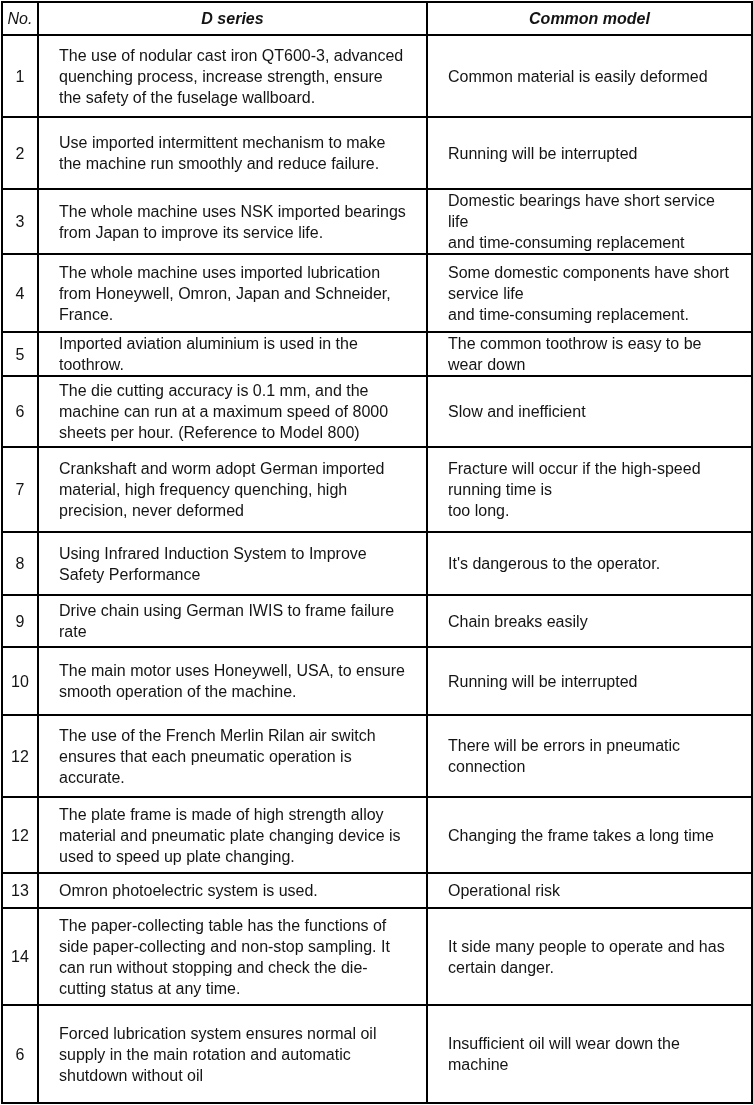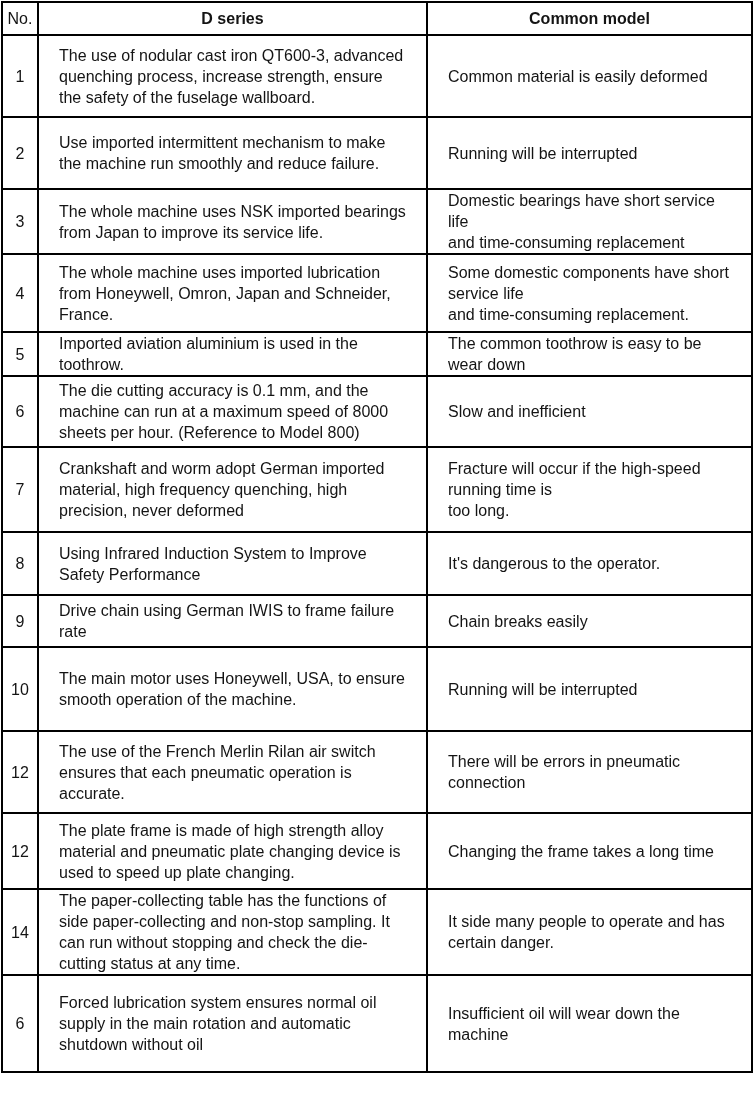--- a/index.html
+++ b/index.html
@@ -31,41 +31,42 @@
     padding: 0 20px;
     line-height: 21px;
     overflow: hidden;
     box-sizing: border-box;
   }
   table.cmp thead tr { height: 33px; }
   table.cmp th {
     text-align: center;
     font-weight: bold;
     padding: 1px 2px;
+    font-style: italic;
   }
   table.cmp th.h-no { font-weight: normal; }
   table.cmp td.no {
     text-align: center;
     padding: 0 1px;
   }
   table.cmp td.txt {
     text-align: left;
     white-space: pre-line;
   }
   
   tbody tr:nth-child(1)  { height: 82px; }
   tbody tr:nth-child(2)  { height: 72px; }
   tbody tr:nth-child(3)  { height: 65px; }
   tbody tr:nth-child(4)  { height: 78px; }
   tbody tr:nth-child(5)  { height: 42px; }
   tbody tr:nth-child(6)  { height: 71px; }
   tbody tr:nth-child(7)  { height: 85px; }
   tbody tr:nth-child(8)  { height: 63px; }
   tbody tr:nth-child(9)  { height: 52px; }
-  tbody tr:nth-child(10) { height: 84px; }
+  tbody tr:nth-child(10) { height: 68px; }
   tbody tr:nth-child(11) { height: 82px; }
   tbody tr:nth-child(12) { height: 76px; }
   tbody tr:nth-child(13) { height: 35px; }
   tbody tr:nth-child(14) { height: 97px; }
   tbody tr:nth-child(15) { height: 98px; }
 </style>
 </head>
 <body>
 
 <div class="page">
@@ -142,20 +143,25 @@
         <td class="txt">The use of the French Merlin Rilan air switch ensures that each pneumatic operation is accurate.</td>
         <td class="txt">There will be errors in pneumatic
 connection</td>
       </tr>
       <tr>
         <td class="no">12</td>
         <td class="txt">The plate frame is made of high strength alloy material and pneumatic plate changing device is used to speed up plate changing.</td>
         <td class="txt">Changing the frame takes a long time</td>
       </tr>
       <tr>
+        <td class="no">13</td>
+        <td class="txt">Omron photoelectric system is used.</td>
+        <td class="txt">Operational risk</td>
+      </tr>
+      <tr>
         <td class="no">14</td>
         <td class="txt">The paper-collecting table has the functions of side paper-collecting and non-stop sampling. It can run without stopping and check the die-cutting status at any time.</td>
         <td class="txt">It side many people to operate and has certain danger.</td>
       </tr>
       <tr>
         <td class="no">6</td>
         <td class="txt">Forced lubrication system ensures normal oil supply in the main rotation and automatic shutdown without oil</td>
         <td class="txt">Insufficient oil will wear down the machine</td>
       </tr>
     </tbody>

